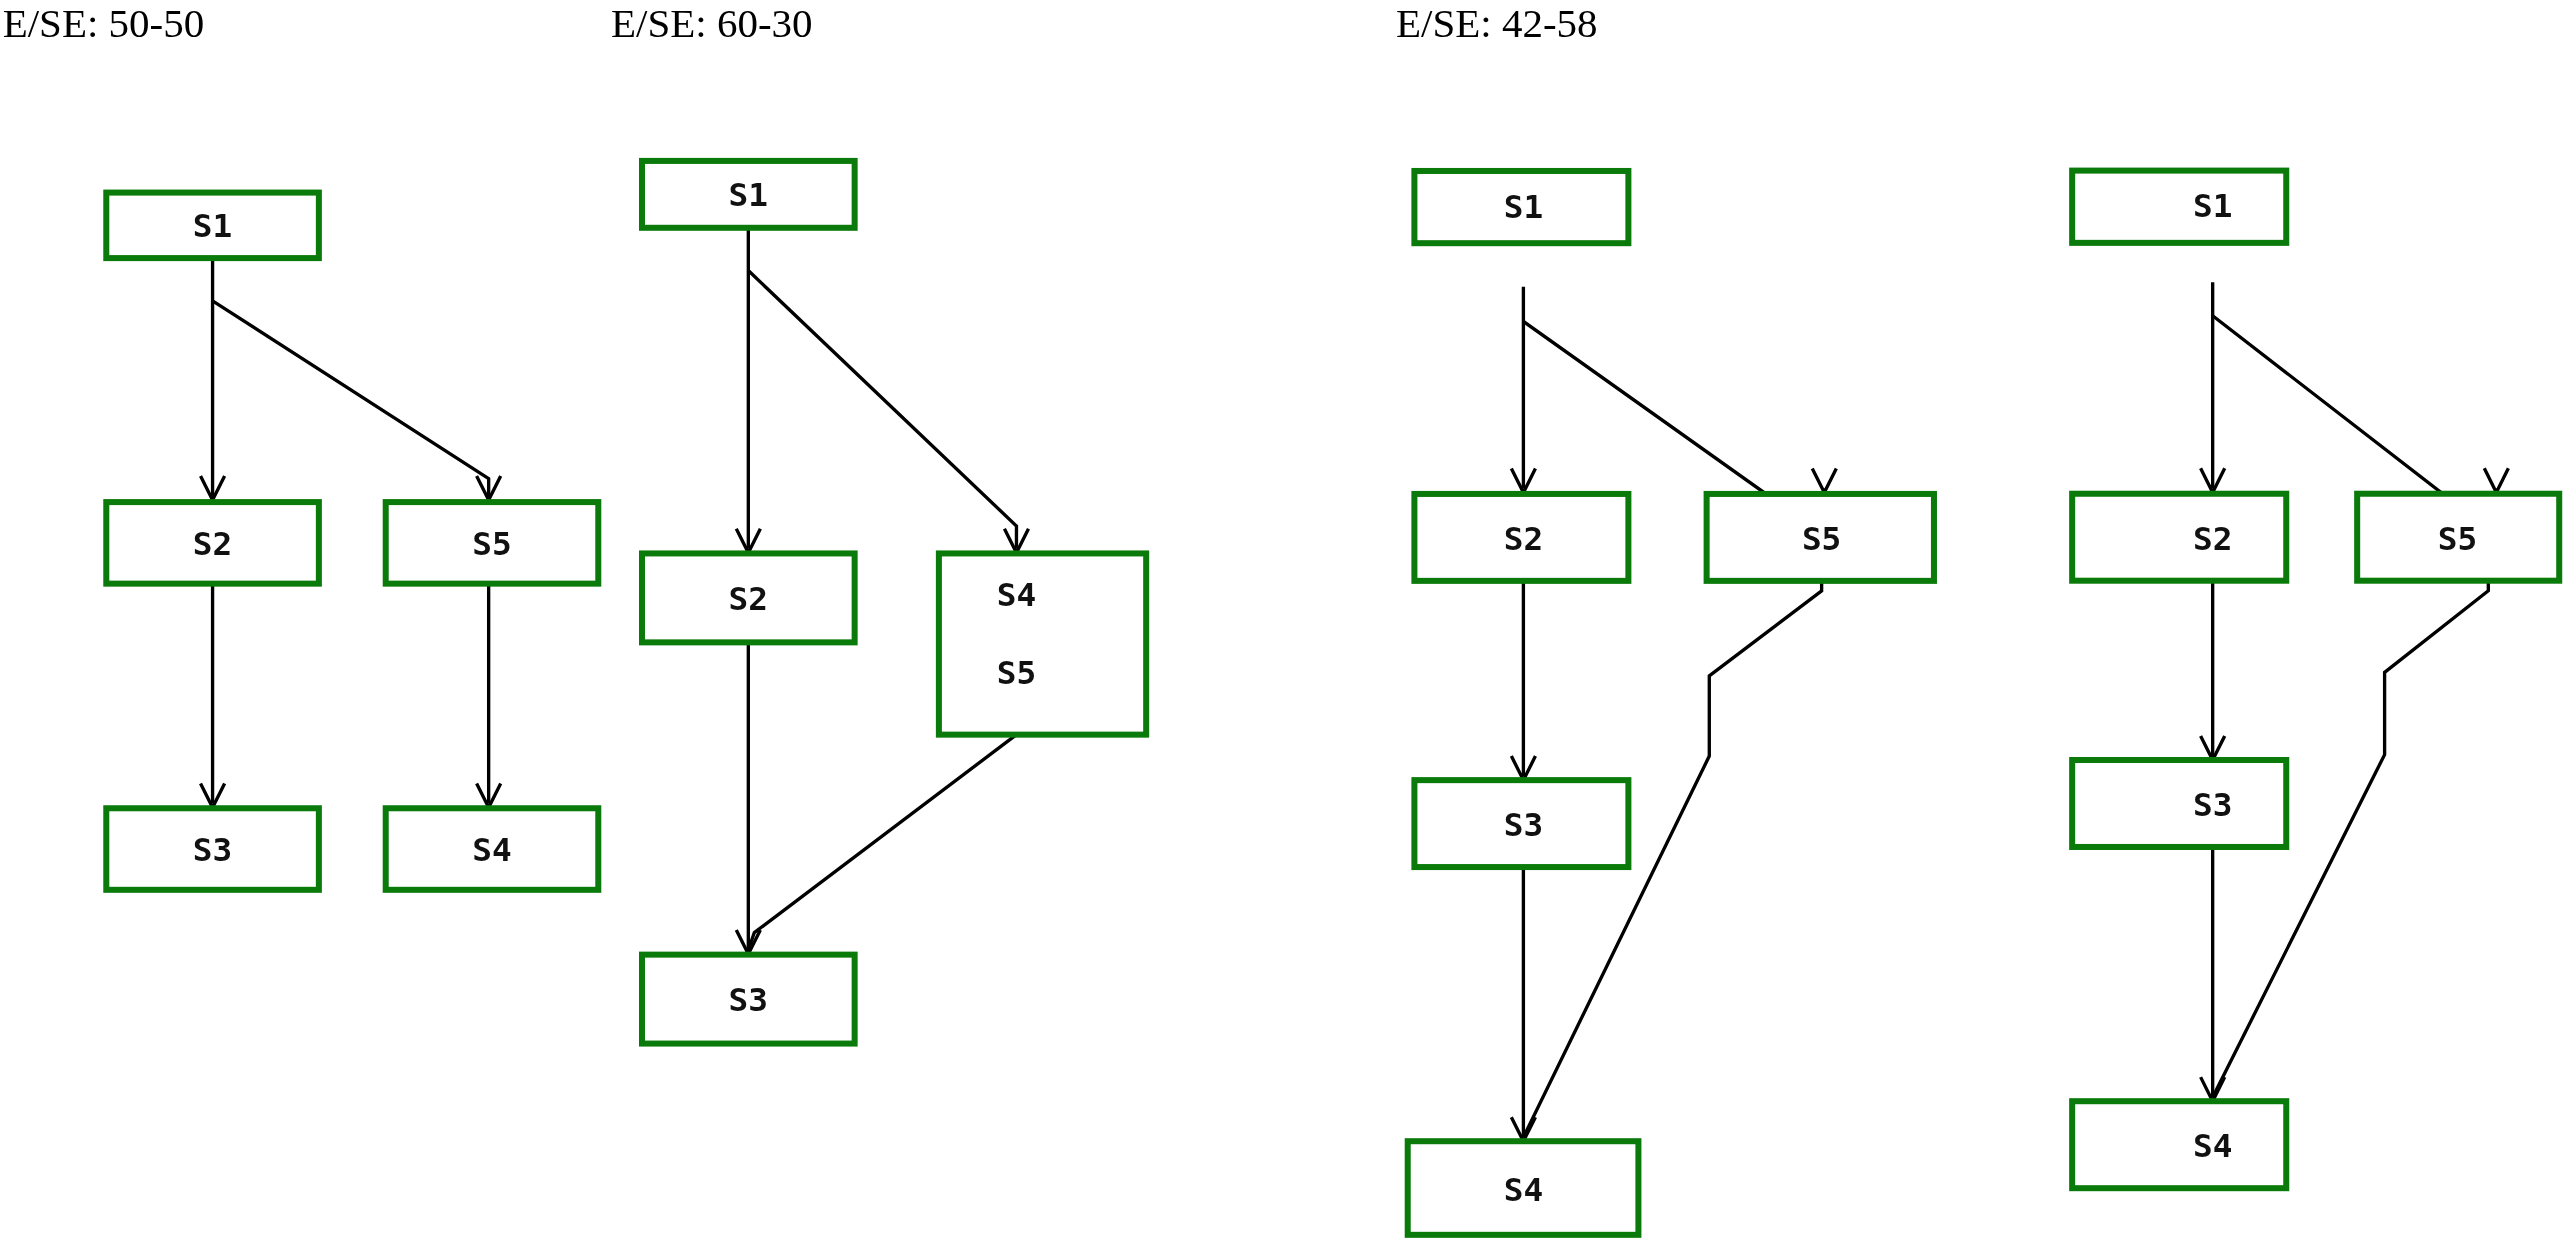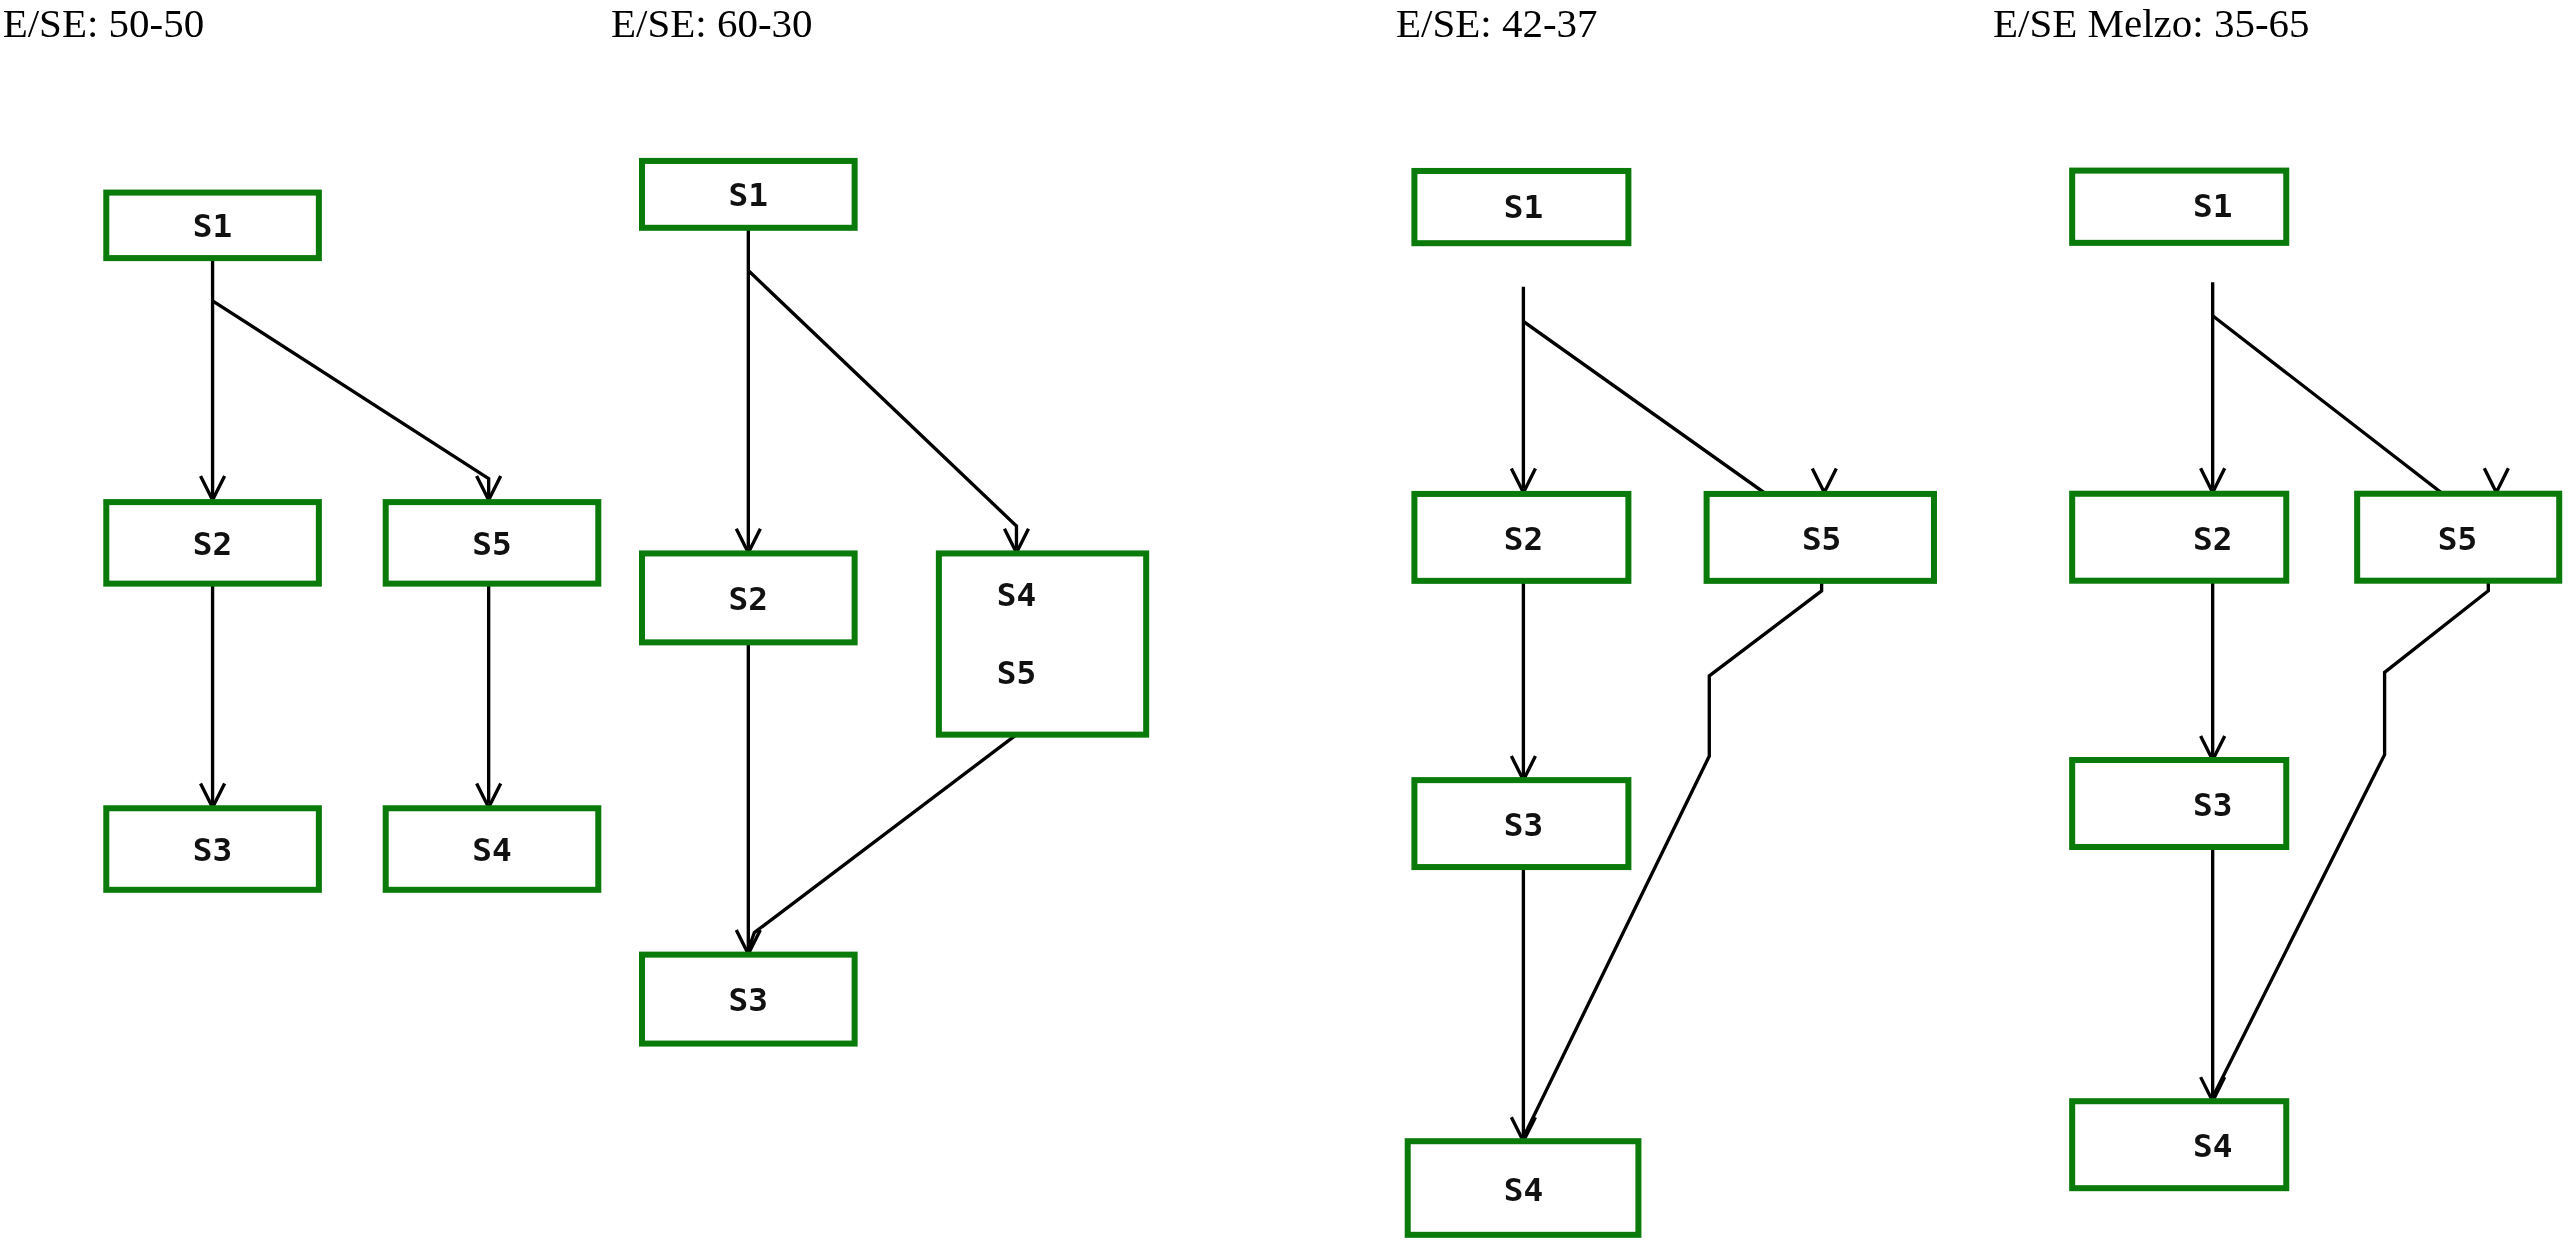--- a/index.html
+++ b/index.html
@@ -58,23 +58,22 @@
 </style>
 </head>
 <body>
 
 <div class="canvas">
 
   <div class="panel-title" style="left:2.7px; top:2.7px;">E/SE: 50-50</div>
 
   <div class="panel-title" style="left:611px; top:2.7px;">E/SE: 60-30</div>
 
-  <div class="panel-title" style="left:1396px; top:2.7px;">E/SE: 42-37</div>
-
-  <div class="panel-title" style="left:1993px; top:2.7px;">E/SE Melzo: 35-65</div>
+  <div class="panel-title" style="left:1396px; top:2.7px;">E/SE: 42-58</div>
+
 
   <svg class="diagram" style="left:0px; top:0px;" width="615" height="936" viewBox="0 0 920 1400">
 
     <g>
       <path class="edge" d="M 318 385 L 318 742"></path>
       <path class="arrowhead" d="M 300 712 L 318 748 L 336 712"></path>
     </g>
 
     <g>
       <path class="edge" d="M 318 450 L 731 716 L 731 742"></path>

